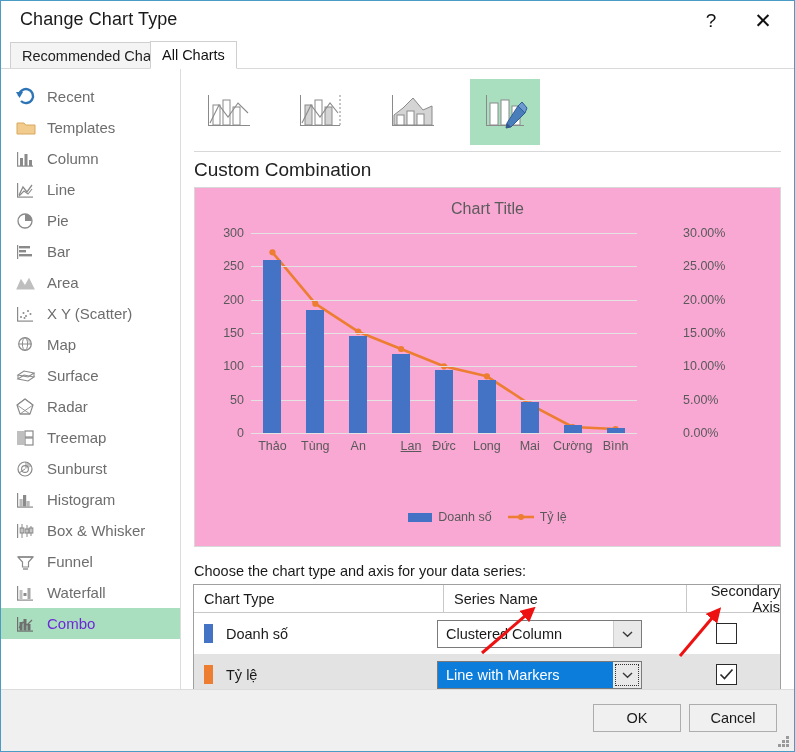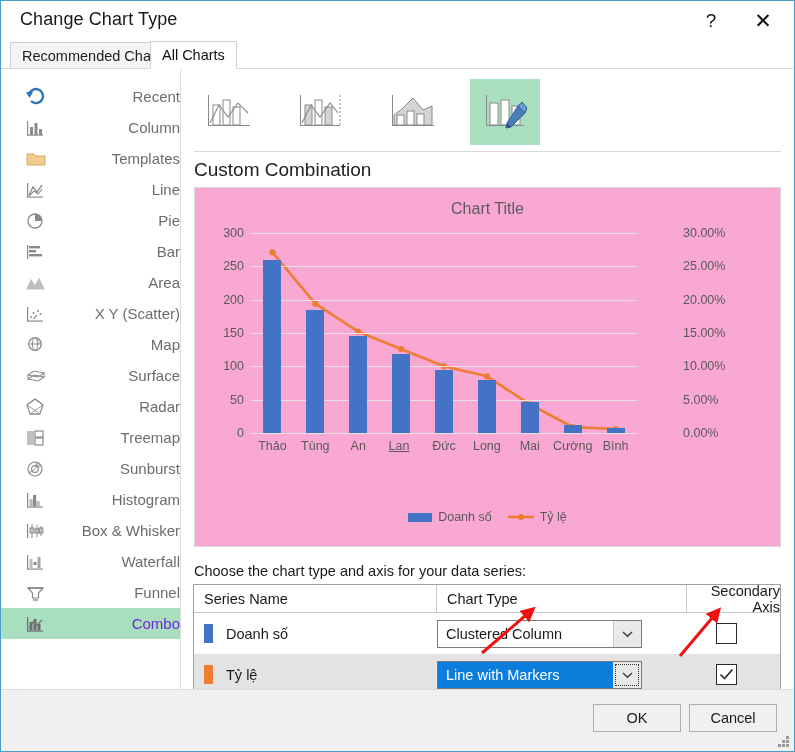--- a/index.html
+++ b/index.html
@@ -62,22 +62,22 @@
 
   
   #sidebar {
     position:absolute; left:0; top:0; width:180px; height:621px;
     background:#ffffff;
     border-right:1px solid #dcdcdc;
     padding-top:12px;
   }
   .side-item {
     height:31px; display:flex; align-items:center;
-    padding-left:24px; gap:28px;
-    font-size:15px; color:#6d6d6d; cursor:default;justify-content:space-between;
+    padding-left:14px; gap:10px;
+    font-size:15px; color:#6d6d6d; cursor:default;
   }
   .side-item.selected { background:#a9dfbf; color:#6d28d9; }
   .side-ico { width:22px; height:20px; flex:0 0 22px; display:block; }
 
   
   #pane {
     position:absolute; left:181px; top:0; width:612px; height:621px;
     background:#ffffff; padding:0;
   }
   #thumbs {
@@ -224,36 +224,36 @@
             <svg class="side-ico" viewBox="0 0 22 20">
               <path d="M4 9 A7 7 0 1 1 6 14" fill="none" stroke="#2e75b6" stroke-width="2.4"></path>
               <path d="M1 5 L8 5 L4.5 11 z" fill="#2e75b6"></path>
             </svg>
           </span>
           <span>Recent</span>
         </div>
         <div class="side-item">
           <span>
             <svg class="side-ico" viewBox="0 0 22 20">
+              <path d="M2 5h7l1.6 2H20v9H2z" fill="#f2cc8f" stroke="#d9a85c" stroke-width="1"></path>
+            </svg>
+          </span>
+          <span>Templates</span>
+        </div>
+        <div class="side-item">
+          <span>
+            <svg class="side-ico" viewBox="0 0 22 20">
               <rect x="2" y="3" width="1.2" height="14" fill="#8a8a8a"></rect>
               <rect x="5" y="9" width="3" height="8" fill="#8a8a8a"></rect>
               <rect x="9.5" y="5" width="3" height="12" fill="#8a8a8a"></rect>
               <rect x="14" y="11" width="3" height="6" fill="#8a8a8a"></rect>
               <rect x="2" y="16.5" width="16" height="1.2" fill="#8a8a8a"></rect>
             </svg>
           </span>
           <span>Column</span>
-        </div>
-        <div class="side-item">
-          <span>
-            <svg class="side-ico" viewBox="0 0 22 20">
-              <path d="M2 5h7l1.6 2H20v9H2z" fill="#f2cc8f" stroke="#d9a85c" stroke-width="1"></path>
-            </svg>
-          </span>
-          <span>Templates</span>
         </div>
         <div class="side-item">
           <span>
             <svg class="side-ico" viewBox="0 0 22 20">
               <rect x="2" y="3" width="1.2" height="14" fill="#8a8a8a"></rect>
               <rect x="2" y="16.5" width="16" height="1.2" fill="#8a8a8a"></rect>
               <polyline points="4,15 8,7 12,12 17,5" fill="none" stroke="#8a8a8a" stroke-width="1.3"></polyline>
               <polyline points="4,16 9,11 13,14 17,9" fill="none" stroke="#8a8a8a" stroke-width="1.1"></polyline>
             </svg>
           </span>
@@ -380,38 +380,38 @@
               <rect x="5.2" y="7" width="3.6" height="5" fill="none" stroke="#8a8a8a" stroke-width="1.1"></rect>
               <rect x="10.2" y="8" width="3.6" height="4" fill="none" stroke="#8a8a8a" stroke-width="1.1"></rect>
               <rect x="14.2" y="7" width="3.6" height="5" fill="none" stroke="#8a8a8a" stroke-width="1.1"></rect>
             </svg>
           </span>
           <span>Box &amp; Whisker</span>
         </div>
         <div class="side-item">
           <span>
             <svg class="side-ico" viewBox="0 0 22 20">
+              <path d="M3 5 h15 l-4.5 5 v5 h-6 v-5 z" fill="none" stroke="#8a8a8a" stroke-width="1.2"></path>
+              <line x1="3" y1="5" x2="18" y2="5" stroke="#8a8a8a" stroke-width="1.6"></line>
+              <line x1="8" y1="17" x2="13" y2="17" stroke="#8a8a8a" stroke-width="1.4"></line>
+            </svg>
+          </span>
+          <span>Funnel</span>
+        </div>
+        <div class="side-item">
+          <span>
+            <svg class="side-ico" viewBox="0 0 22 20">
               <rect x="2" y="3" width="1.2" height="14" fill="#8a8a8a"></rect>
               <rect x="2" y="16.5" width="16" height="1.2" fill="#8a8a8a"></rect>
               <rect x="4.5" y="7" width="3" height="9" fill="#8a8a8a" opacity="0.55"></rect>
               <rect x="8.5" y="10" width="3" height="3" fill="#8a8a8a"></rect>
               <rect x="12.5" y="5" width="3" height="11" fill="#8a8a8a" opacity="0.75"></rect>
             </svg>
           </span>
           <span>Waterfall</span>
-        </div>
-        <div class="side-item">
-          <span>
-            <svg class="side-ico" viewBox="0 0 22 20">
-              <path d="M3 5 h15 l-4.5 5 v5 h-6 v-5 z" fill="none" stroke="#8a8a8a" stroke-width="1.2"></path>
-              <line x1="3" y1="5" x2="18" y2="5" stroke="#8a8a8a" stroke-width="1.6"></line>
-              <line x1="8" y1="17" x2="13" y2="17" stroke="#8a8a8a" stroke-width="1.4"></line>
-            </svg>
-          </span>
-          <span>Funnel</span>
         </div>
         <div class="side-item selected">
           <span>
             <svg class="side-ico" viewBox="0 0 22 20">
               <rect x="2" y="3" width="1.2" height="14" fill="#6f6f6f"></rect>
               <rect x="2" y="16.5" width="16" height="1.2" fill="#6f6f6f"></rect>
               <rect x="4.5" y="8" width="3" height="8.5" fill="#6f6f6f"></rect>
               <rect x="8.5" y="5" width="3" height="11.5" fill="#6f6f6f"></rect>
               <rect x="12.5" y="10" width="3" height="6.5" fill="#6f6f6f"></rect>
               <polyline points="4,14 8,8 12,11 17,6" fill="none" stroke="#6f6f6f" stroke-width="1.2"></polyline>
@@ -510,21 +510,21 @@
             <div class="gridline" style="top: 0px;"></div>
             <div class="ylab" style="top: 0px;">300</div>
             <div class="y2lab" style="top: 0px;">30.00%</div>
             <div class="bar" style="height: 173.333px; left: 12.4444px; background: rgb(68, 114, 196);"></div>
             <div class="xlab" style="left: 21.4444px;">Thảo</div>
             <div class="bar" style="height: 122.667px; left: 55.3333px; background: rgb(68, 114, 196);"></div>
             <div class="xlab" style="left: 64.3333px;">Tùng</div>
             <div class="bar" style="height: 96.6667px; left: 98.2222px; background: rgb(68, 114, 196);"></div>
             <div class="xlab" style="left: 107.222px;">An</div>
             <div class="bar" style="height: 79.3333px; left: 141.111px; background: rgb(68, 114, 196);"></div>
-            <div class="xlab" style="left: 148px; text-decoration: underline;">Lan</div>
+            <div class="xlab" style="left: 160px; text-decoration: underline;">Lan</div>
             <div class="bar" style="height: 63.3333px; left: 184px; background: rgb(68, 114, 196);"></div>
             <div class="xlab" style="left: 193px;">Đức</div>
             <div class="bar" style="height: 53.3333px; left: 226.889px; background: rgb(68, 114, 196);"></div>
             <div class="xlab" style="left: 235.889px;">Long</div>
             <div class="bar" style="height: 31.3333px; left: 269.778px; background: rgb(68, 114, 196);"></div>
             <div class="xlab" style="left: 278.778px;">Mai</div>
             <div class="bar" style="height: 8px; left: 312.667px; background: rgb(68, 114, 196);"></div>
             <div class="xlab" style="left: 321.667px;">Cường</div>
             <div class="bar" style="height: 5.33333px; left: 355.556px; background: rgb(68, 114, 196);"></div>
             <div class="xlab" style="left: 364.556px;">Bình</div>
@@ -541,22 +541,22 @@
             </svg>
             <span>Tỷ lệ</span>
           </div>
         </div>
       </div>
 
       <div id="choose-label">Choose the chart type and axis for your data series:</div>
 
       <div id="series-table">
         <div id="thead">
+          <div class="th" id="th-type">Chart Type</div>
           <div class="th" id="th-series">Series Name</div>
-          <div class="th" id="th-type">Chart Type</div>
           <div class="th" id="th-axis">Secondary Axis</div>
         </div>
         <div id="tbody">
             <div class="srow">
               <div class="scell-name">
                 <span class="s-marker" style="background:#4472c4"></span>
                 <span class="s-name">Doanh số</span>
               </div>
               <div class="scell-type">
                 <div class="combo">

